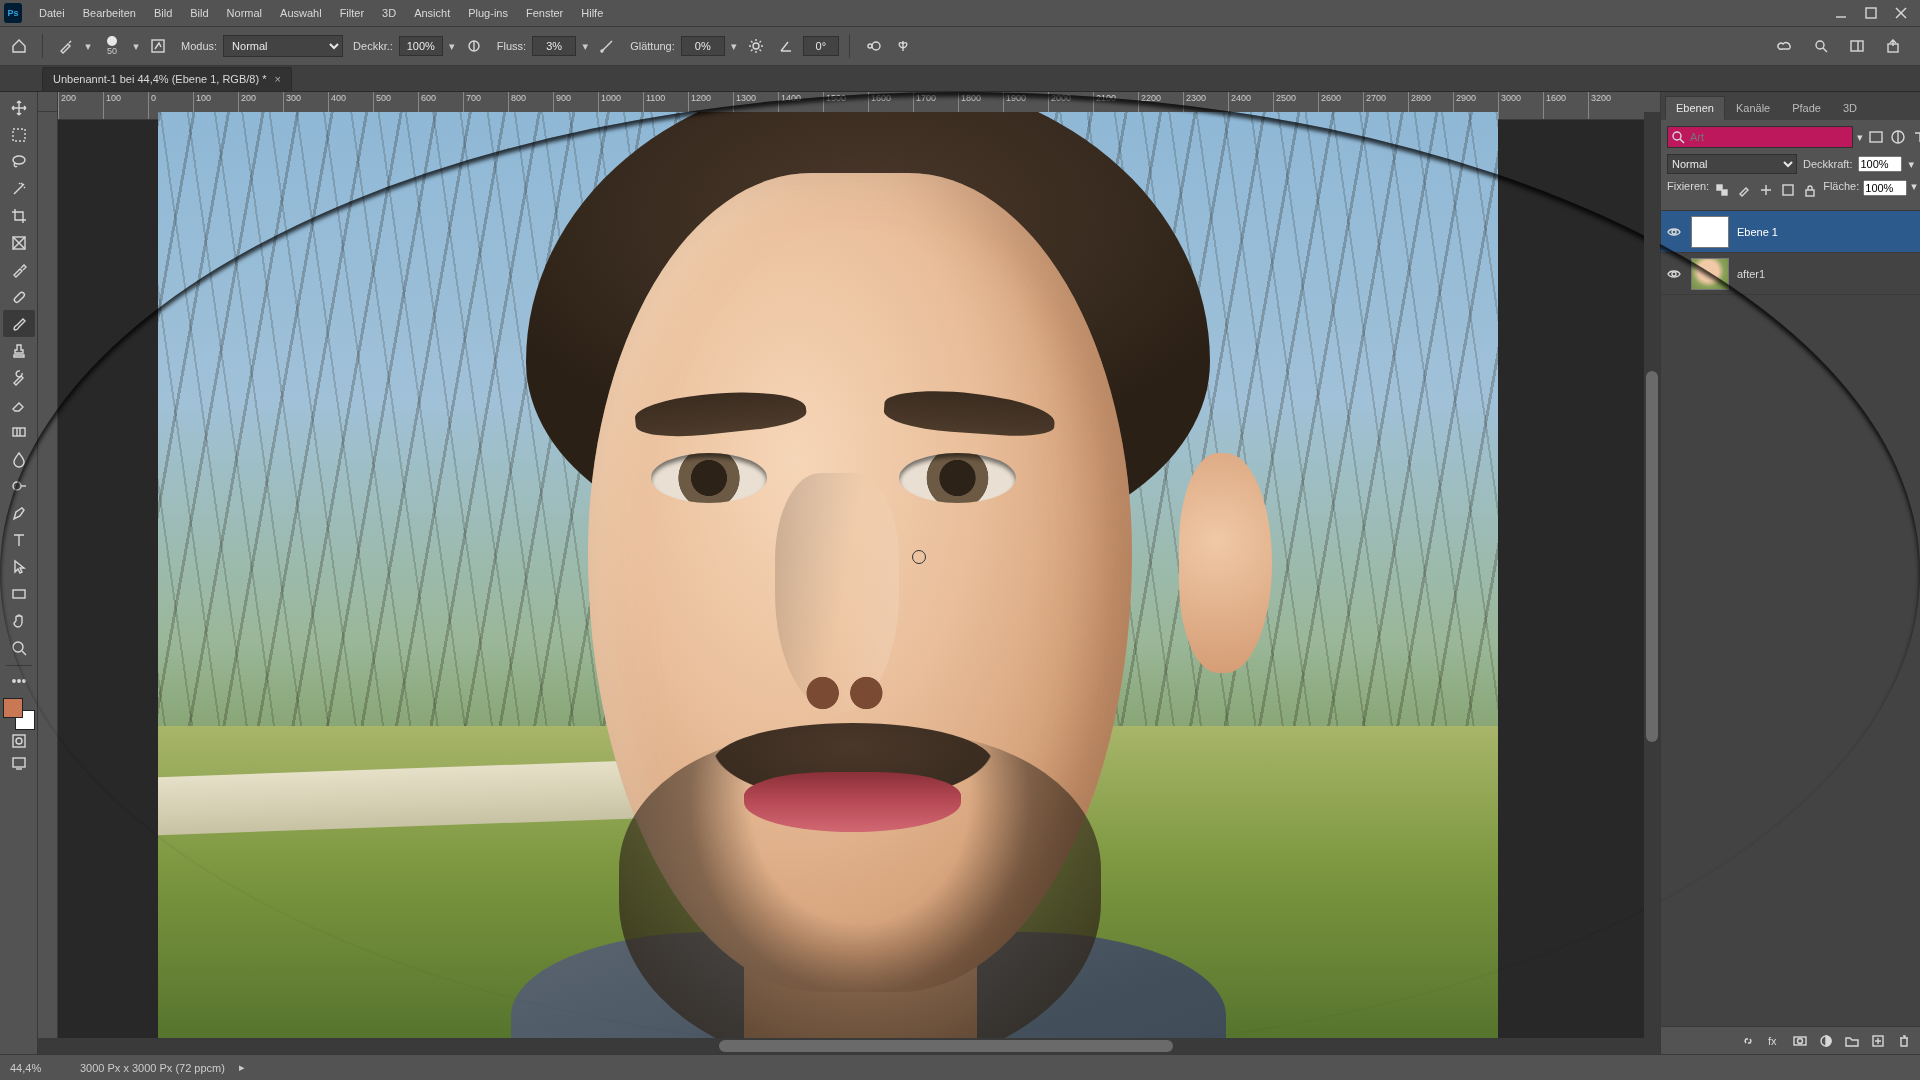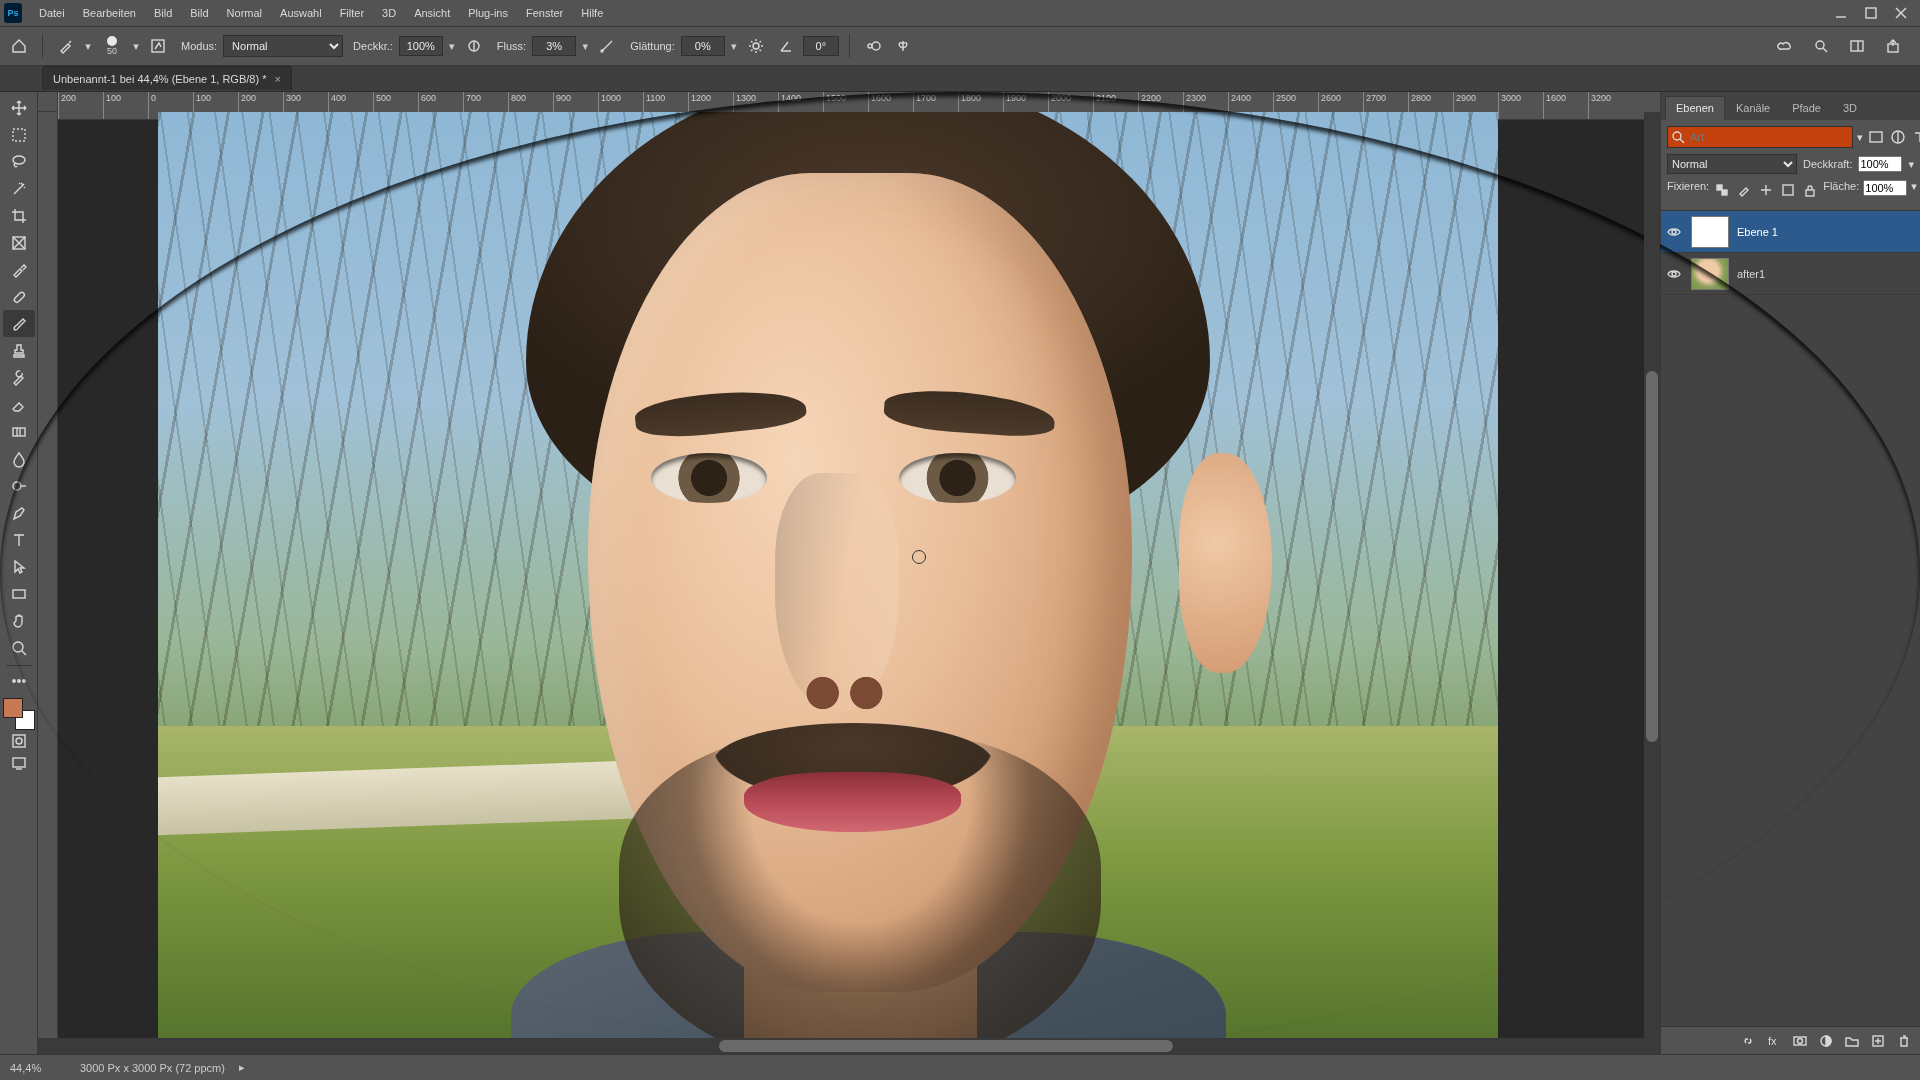--- a/index.html
+++ b/index.html
@@ -19,21 +19,21 @@
 .optbar label{color:#d8d8d8; margin-left:6px; margin-right:2px;}
 .optbar .val-input{ width:44px; height:20px; background:#434343; border:1px solid #303030; color:#e8e8e8; text-align:center; }
 .optbar select{ height:22px; background:#434343; border:1px solid #303030; color:#e8e8e8; padding:0 4px; width:120px;}
 .optbar .brush-prev{ width:30px; height:30px; display:flex; flex-direction:column; align-items:center; justify-content:center;}
 .optbar .brush-prev .circ{width:10px;height:10px;border-radius:50%;background:#e8e8e8;}
 .optbar .brush-prev .sz{font-size:9px;color:#ccc;}
 .optbar .dd-caret{width:10px;height:20px;display:flex;align-items:center;justify-content:center;color:#ccc;}
 .optbar .right{margin-left:auto;display:flex;gap:10px;align-items:center;padding-right:8px;}
 
 
-.tabstrip{height:26px;background:#3f3f3f;border-bottom:1px solid #2a2a2a;display:flex;align-items:flex-start;padding-left:42px;}
+.tabstrip{height:26px;background:#3f3f3f;border-bottom:1px solid #2a2a2a;display:flex;align-items:center;padding-left:42px;}
 .doc-tab{height:24px;background:#323232;border:1px solid #2a2a2a;border-bottom:none;padding:0 10px;display:flex;align-items:center;gap:8px;border-radius:3px 3px 0 0;}
 .doc-tab .close{color:#aaa;}
 
 
 .workspace{position:absolute;top:92px;left:0;right:0;bottom:26px;display:flex;}
 .toolbar{width:38px;background:#535353;border-right:1px solid #383838;display:flex;flex-direction:column;align-items:center;padding-top:2px;gap:0;}
 .toolbar .tool{width:32px;height:27px;display:flex;align-items:center;justify-content:center;position:relative;border-radius:2px;}
 .toolbar .tool.active{background:#3a3a3a;}
 .toolbar .swatches{margin-top:6px;position:relative;width:32px;height:32px;}
 .toolbar .fg{position:absolute;top:0;left:0;width:20px;height:20px;background:#c97856;border:1px solid #222;}
@@ -77,21 +77,21 @@
 .collar{position:absolute;left:4%;top:86%;width:92%;height:30%;background:linear-gradient(160deg,#5a6570 0%,#43505c 50%,#37424c 100%);border-radius:28% 28% 0 0;}
 .collar::before{content:"";position:absolute;left:40%;top:6%;width:22%;height:40%;background:#6a2630;border-radius:0 0 40% 40%;}
 
 
 .right-dock{width:260px;background:#535353;border-left:1px solid #383838;display:flex;flex-direction:column;}
 .panel-tabs{height:28px;background:#424242;display:flex;align-items:flex-end;padding:0 4px;gap:0;}
 .ptab{padding:5px 10px;color:#bbb;border:1px solid transparent;}
 .ptab.active{background:#535353;color:#e8e8e8;border-color:#383838;border-bottom-color:#535353;}
 .panel-body{flex:0 0 auto;padding:6px;border-bottom:1px solid #383838;}
 .search-row{display:flex;align-items:center;gap:4px;margin-bottom:6px;}
-.search-row input{flex:1;height:22px;background:#c2410c;border:1px solid #303030;color:#e8e8e8;padding:0 20px 0 6px;}
+.search-row input{flex:1;height:22px;background:#be185d;border:1px solid #303030;color:#e8e8e8;padding:0 20px 0 6px;}
 .search-wrap{position:relative;flex:1;}
 .search-wrap .mag{position:absolute;left:4px;top:4px;color:#bbb;}
 .mini-ico{width:20px;height:20px;display:flex;align-items:center;justify-content:center;color:#ccc;border:1px solid transparent;}
 .blend-row{display:flex;align-items:center;gap:6px;margin-bottom:6px;}
 .blend-row select{flex:1;height:20px;background:#434343;border:1px solid #303030;color:#e8e8e8;}
 .lock-row{display:flex;align-items:flex-start;gap:4px;margin-bottom:4px;}
 .layers-list{flex:1;overflow:auto;background:#434343;}
 .layer{display:flex;align-items:center;height:42px;border-bottom:1px solid #3a3a3a;padding:0 4px;gap:8px;}
 .layer.sel{background:#2d5a8c;color:#fff;}
 .layer .eye{all:unset;width:18px;height:18px;display:flex;align-items:center;justify-content:center;color:#ccc;}

